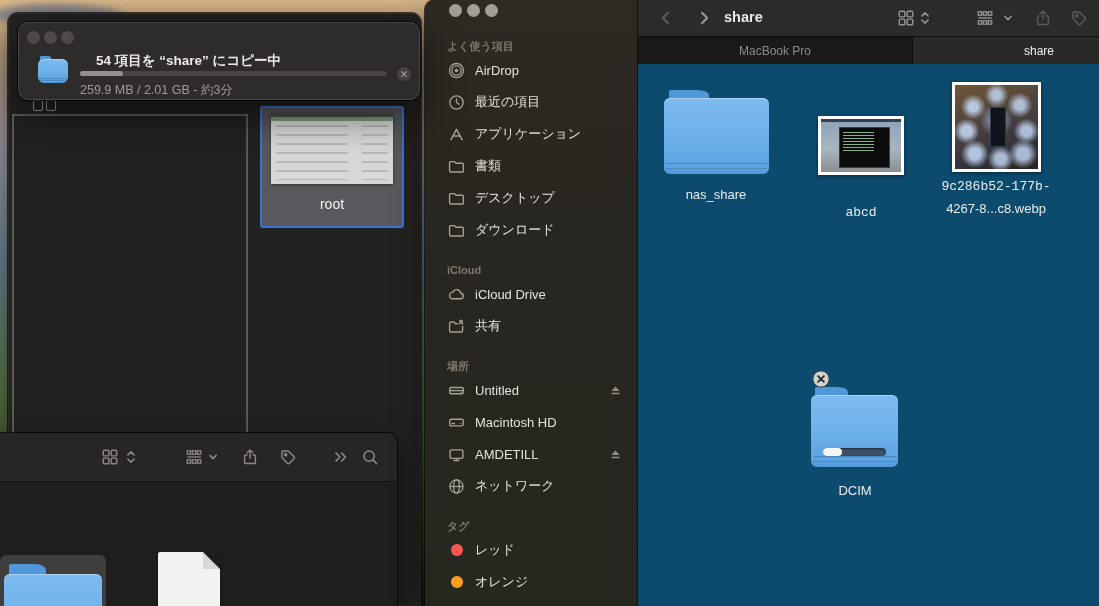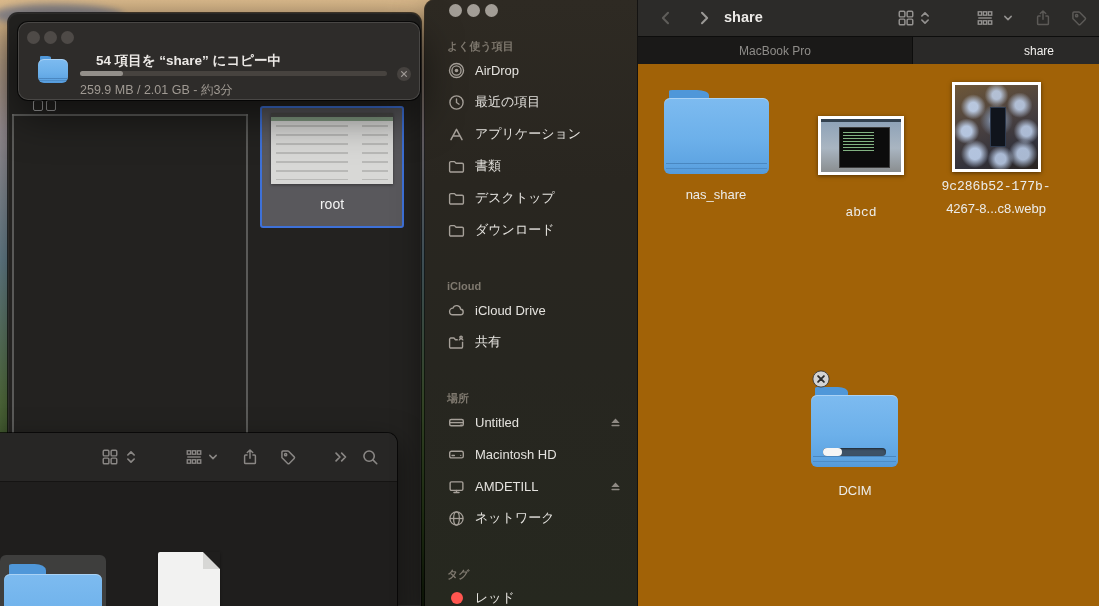--- a/index.html
+++ b/index.html
@@ -75,33 +75,33 @@
   #finder{left:425px;top:0;width:674px;height:606px;border-radius:10px 0 0 0;background:#211f1e;}
   #finder .sidebar{left:0;top:0;width:212px;height:606px;border-radius:10px 0 0 0;
     background:linear-gradient(180deg,#2e2a23 0%,#292620 30%,#272620 60%,#26281f 100%);
     box-sizing:border-box;padding:38px 0 0 0;}
   .sidebar .dots{left:24px;top:4px;display:flex;gap:5px;}
   .sidebar .dot{background:#a29d96;}
   .shead{height:16px;line-height:16px;padding-left:22px;font-size:11px;font-weight:bold;color:#7f796f;}
   .srow{height:32px;display:flex;align-items:center;gap:9px;padding:0 14px 0 22px;color:#e4e2de;font-size:13px;}
   .srow .sic{width:19px;display:flex;justify-content:center;}
   .srow .eject{margin-left:auto;}
-  .ssec{margin-top:32px;}
+  .ssec{margin-top:16px;}
   .tagdot{width:12px;height:12px;border-radius:50%;margin:0 3px;}
 
   #finder .main{left:212px;top:0;right:0;bottom:0;border-left:1px solid #141312;}
   .mtoolbar{left:0;right:0;top:0;height:36px;background:#2c2b29;}
   .mtoolbar .ticon{top:9px;}
   .wtitle{left:86px;top:9px;font-size:14.5px;font-weight:bold;color:#eceae7;}
   .tabbar{left:0;right:0;top:36px;height:27px;display:flex;border-top:1px solid #0d0d0c;border-bottom:1px solid #0d0d0c;}
   .tab{display:flex;align-items:center;justify-content:center;font-size:12px;box-sizing:border-box;}
   .tab-inactive{width:275px;background:#1a1918;color:#8e8c89;border-right:1px solid #0d0d0c;}
   .tab-active{flex:1;background:#2a2928;color:#f2f0ee;}
   .tab-active .tlabel{margin-left:66px;}
-  .mcontent{left:0;right:0;top:64px;bottom:0;background:#a16207;}
+  .mcontent{left:0;right:0;top:64px;bottom:0;background:#0c4a6e;}
 
   .ticon{position:absolute;}
   .flabel{position:absolute;width:150px;text-align:center;font-size:13px;color:#ececea;}
 
   
   .thumbframe{position:absolute;background:#fff;box-shadow:0 1px 4px rgba(0,0,0,.5);}
   .thumb-abcd{position:absolute;inset:3px;
     background:linear-gradient(180deg,#33414f 0,#33414f 3px,#8fa3b8 3px,#a9b5c1 55%,#8a8e90 100%);}
   .thumb-abcd .term{position:absolute;left:22%;top:16%;width:62%;height:72%;background:#0c0c0c;border:1px solid #3c3c3c;}
   .thumb-abcd .term i{position:absolute;left:3px;top:4px;right:30%;bottom:35%;

